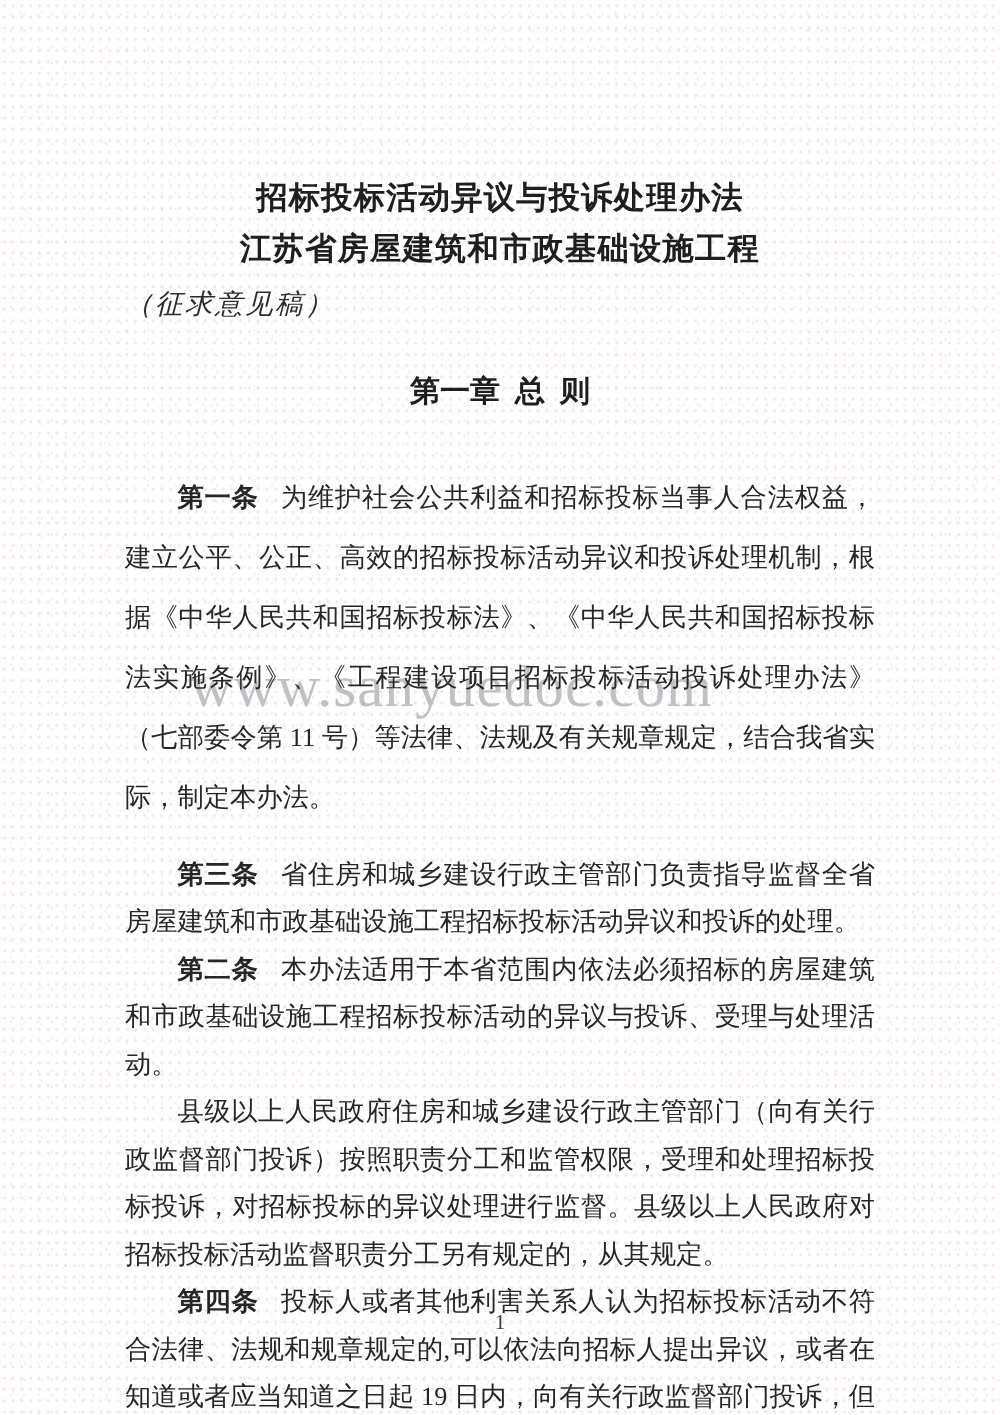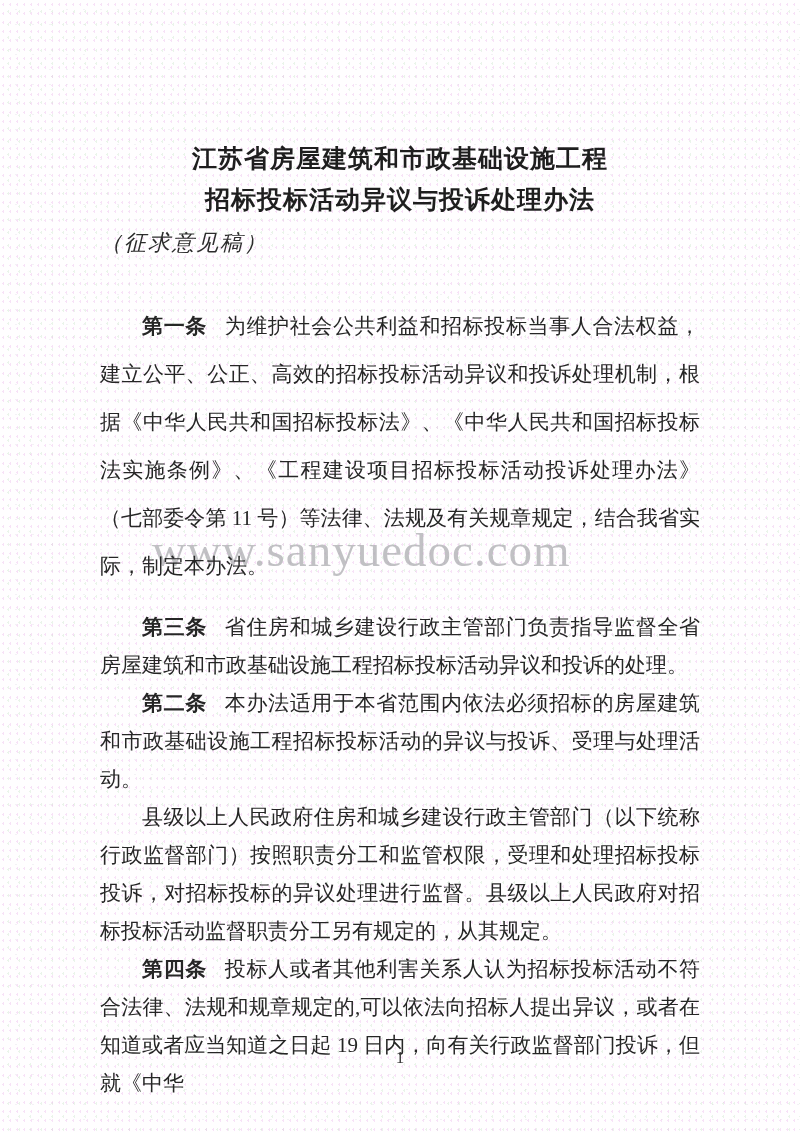--- a/index.html
+++ b/index.html
@@ -106,34 +106,35 @@
 </style>
 </head>
 <body>
 
 <div class="page">
 
   <div class="watermark">www.sanyuedoc.com</div>
 
   <div class="content">
 
+    <div class="doc-title">招标投标活动异议与投诉处理办法</div>
     <div class="doc-title">江苏省房屋建筑和市政基础设施工程</div>
-    <div class="doc-title">招标投标活动异议与投诉处理办法</div>
     <div class="doc-subtitle">（征求意见稿）</div>
 
+    <div class="chapter-heading">第一章  总  则</div>
 
     <div class="body-text">
 
       <p class="para first"><span class="para-label">第一条</span><span>为维护社会公共利益和招标投标当事人合法权益，建立公平、公正、高效的招标投标活动异议和投诉处理机制，根据《中华人民共和国招标投标法》、《中华人民共和国招标投标法实施条例》、《工程建设项目招标投标活动投诉处理办法》（七部委令第 11 号）等法律、法规及有关规章规定，结合我省实际，制定本办法。</span></p>
 
       <p class="para rest"><span class="para-label">第三条</span><span>省住房和城乡建设行政主管部门负责指导监督全省房屋建筑和市政基础设施工程招标投标活动异议和投诉的处理。</span></p>
 
       <p class="para rest"><span class="para-label">第二条</span><span>本办法适用于本省范围内依法必须招标的房屋建筑和市政基础设施工程招标投标活动的异议与投诉、受理与处理活动。</span></p>
 
-      <p class="para rest"><span class="para-label"></span><span>县级以上人民政府住房和城乡建设行政主管部门（以下统称行政监督部门）按照职责分工和监管权限，受理和处理招标投标投诉，对招标投标的异议处理进行监督。县级以上人民政府对招标投标活动监督职责分工另有规定的，从其规定。</span></p>
+      <p class="para rest"><span class="para-label"></span><span>县级以上人民政府住房和城乡建设行政主管部门（向有关行政监督部门投诉）按照职责分工和监管权限，受理和处理招标投标投诉，对招标投标的异议处理进行监督。县级以上人民政府对招标投标活动监督职责分工另有规定的，从其规定。</span></p>
 
       <p class="para rest"><span class="para-label">第四条</span><span>投标人或者其他利害关系人认为招标投标活动不符合法律、法规和规章规定的,可以依法向招标人提出异议，或者在知道或者应当知道之日起 19 日内，向有关行政监督部门投诉，但就《中华</span></p>
 
     </div>
   </div>
 
   <div class="page-number">1</div>
 
 </div>
 

